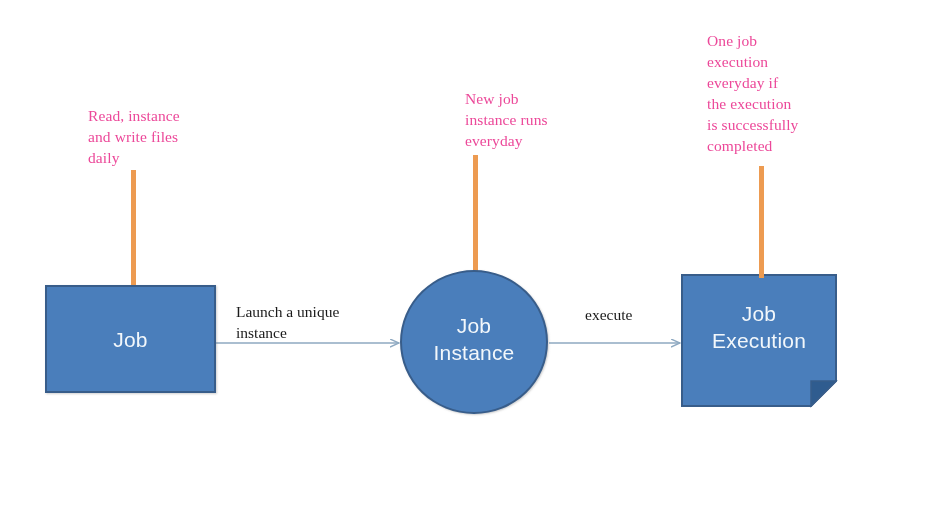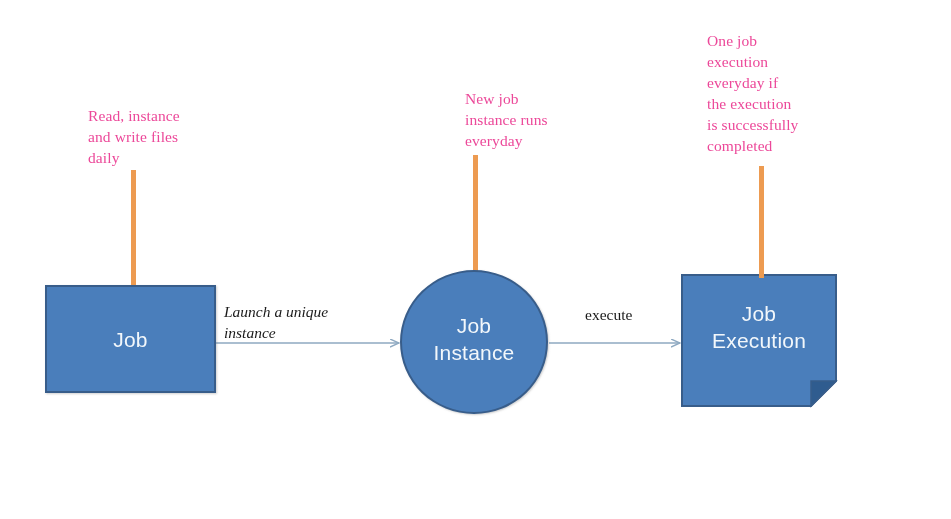--- a/index.html
+++ b/index.html
@@ -122,24 +122,23 @@
   
   .edge-label {
     position: absolute;
     font-family: "Liberation Serif", serif;
     font-size: 15.5px;
     line-height: 21px;
     color: #1a1a1a;
     white-space: pre-line;
   }
   #edge-label-launch {
-    left: 224px;
+    left: 236px;
     top: 301px;
     width: 140px;
-    font-style: italic;
   }
   #edge-label-execute {
     left: 585px;
     top: 304px;
     width: 80px;
   }
 </style>
 </head>
 <body>
 

